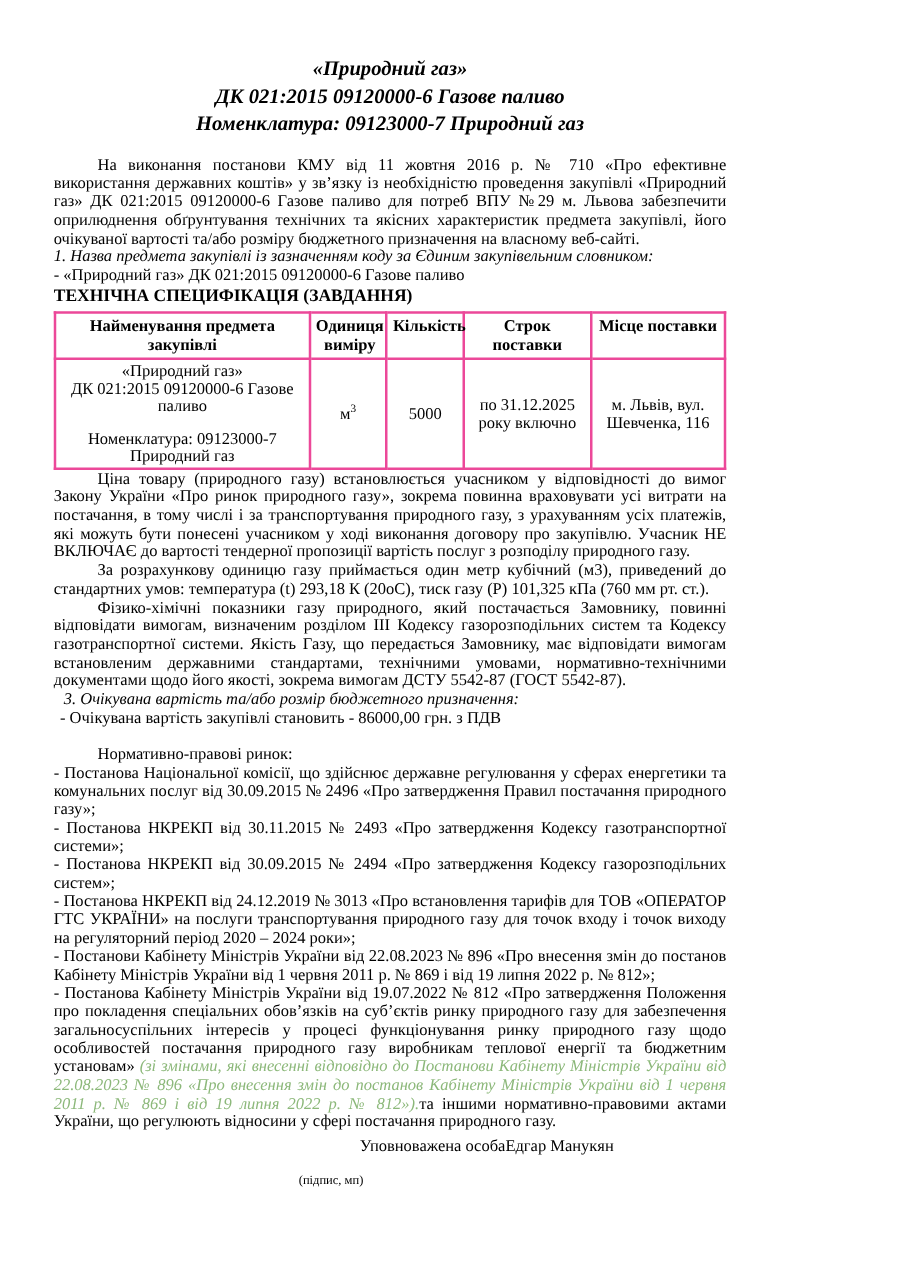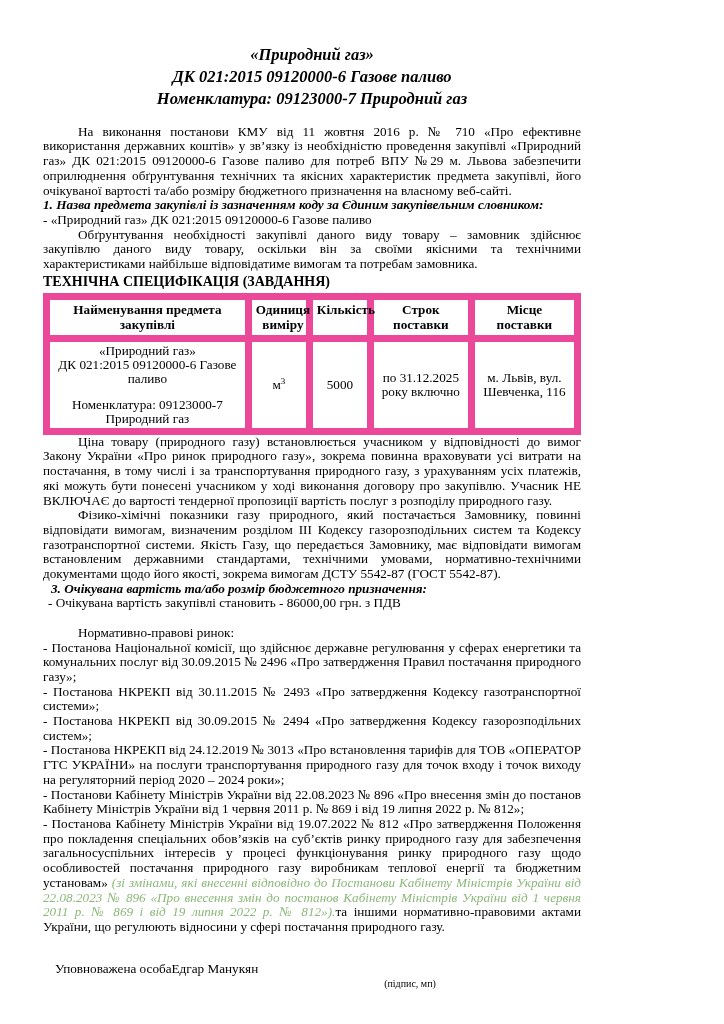--- a/index.html
+++ b/index.html
@@ -14,52 +14,51 @@
     line-height: 14.7px;
     color: #000000;
     padding: 44px 39px 20px 43px;
     overflow: hidden;
   }
   .doc-title { text-align: center; font-weight: bold; font-style: italic; font-size: 16.5px; line-height: 22px; }
   p { margin: 0; text-align: justify; }
   .ind { text-indent: 35px; }
   .ind-sm { text-indent: 8px; }
   .ind-xs { text-indent: 5px; }
-  .bi { font-weight: bold; font-style: italic; }
+  .bi { font-weight: normal; font-style: italic; }
   .gap { height: 14.7px; }
   .spec-title { text-align: left; font-weight: bold; font-size: 14px; line-height: 16px; margin-top: 2px; }
   table.spec { width: 100%; border-collapse: collapse; margin-top: 3px; table-layout: fixed; }
-  table.spec th, table.spec td { border: 7px solid #ec4899; padding: 2px 4px; }
+  table.spec th, table.spec td { border: 2px solid #ec4899; padding: 2px 4px; }
   table.spec th { font-weight: bold; text-align: center; vertical-align: top; line-height: 15.5px; }
   table.spec td { vertical-align: middle; text-align: center; line-height: 14px; }
   .th-narrow { display: inline-block; max-width: 64px; }
   .cell-spacer { height: 12px; }
   sup { font-size: 9px; vertical-align: super; line-height: 0; }
   .green { font-style: italic; }
-  .sig-row { display: flex; justify-content: flex-start; margin-top: 27px; padding-left: 12px; padding-right: 90px; }
-  .sig-note { font-size: 10px; line-height: 11px; margin-top: 2px; padding-left: 196px; text-align: center; }
+  .sig-row { display: flex; justify-content: flex-end; margin-top: 5px; padding-left: 12px; padding-right: 90px; }
+  .sig-note { font-size: 10px; line-height: 11px; margin-top: 14px; padding-left: 196px; text-align: left; }
 </style>
 </head>
 <body>
 
 <div class="page">
 
   <div class="doc-title">
     <div>«Природний газ»</div>
     <div>ДК 021:2015 09120000-6 Газове паливо</div>
     <div>Номенклатура: 09123000-7 Природний газ</div>
   </div>
 
   <div class="gap"></div>
 
   <p class="ind">На виконання постанови КМУ від 11 жовтня 2016 р. № 710 «Про ефективне використання державних коштів» у зв’язку із необхідністю проведення закупівлі «Природний газ» ДК 021:2015 09120000-6 Газове паливо для потреб ВПУ №29 м. Львова забезпечити оприлюднення обґрунтування технічних та якісних характеристик предмета закупівлі, його очікуваної вартості та/або розміру бюджетного призначення на власному веб-сайті.</p>
 
   <p class="bi">1. Назва предмета закупівлі із зазначенням коду за Єдиним закупівельним словником:</p>
   <p>- «Природний газ» ДК 021:2015 09120000-6 Газове паливо</p>
-  <p class="ind">Обґрунтування необхідності закупівлі даного виду товару – замовник здійснює закупівлю даного виду товару, оскільки він за своїми якісними та технічними характеристиками найбільше відповідатиме вимогам та потребам замовника.</p>
 
   <div class="spec-title">ТЕХНІЧНА СПЕЦИФІКАЦІЯ (ЗАВДАННЯ)</div>
 
   <table class="spec">
     <colgroup>
       <col style="width:38%">
       <col style="width:11.5%">
       <col style="width:11.5%">
       <col style="width:19%">
       <col style="width:20%">
@@ -84,20 +83,21 @@
       <td>
         <div>по 31.12.2025</div>
         <div>року включно</div>
       </td>
       <td>м. Львів, вул. Шевченка, 116</td>
     </tr>
   </tbody>
     </table>
 
   <p class="ind">Ціна товару (природного газу) встановлюється учасником у відповідності до вимог Закону України «Про ринок природного газу», зокрема повинна враховувати усі витрати на постачання, в тому числі і за транспортування природного газу, з урахуванням усіх платежів, які можуть бути понесені учасником у ході виконання договору про закупівлю. Учасник НЕ ВКЛЮЧАЄ до вартості тендерної пропозиції вартість послуг з розподілу природного газу.</p>
+  <p class="ind">За розрахункову одиницю газу приймається один метр кубічний (м3), приведений до стандартних умов: температура (t) 293,18 К (20оС), тиск газу (Р) 101,325 кПа (760 мм рт. ст.).</p>
   <p class="ind">Фізико-хімічні показники газу природного, який постачається Замовнику, повинні відповідати вимогам, визначеним розділом ІІІ Кодексу газорозподільних систем та Кодексу газотранспортної системи. Якість Газу, що передається Замовнику, має відповідати вимогам встановленим державними стандартами, технічними умовами, нормативно-технічними документами щодо його якості, зокрема вимогам ДСТУ 5542-87 (ГОСТ 5542-87).</p>
 
   <p class="bi ind-sm">3. Очікувана вартість та/або розмір бюджетного призначення:</p>
   <p class="ind-xs">- Очікувана вартість закупівлі становить - 86000,00 грн. з ПДВ</p>
 
   <div class="gap"></div>
 
   <p class="ind">Нормативно-правові ринок:</p>
   <p>- Постанова Національної комісії, що здійснює державне регулювання у сферах енергетики та комунальних послуг від 30.09.2015 № 2496 «Про затвердження Правил постачання природного газу»;</p>
   <p>- Постанова НКРЕКП від 30.11.2015 № 2493 «Про затвердження Кодексу газотранспортної системи»;</p>

